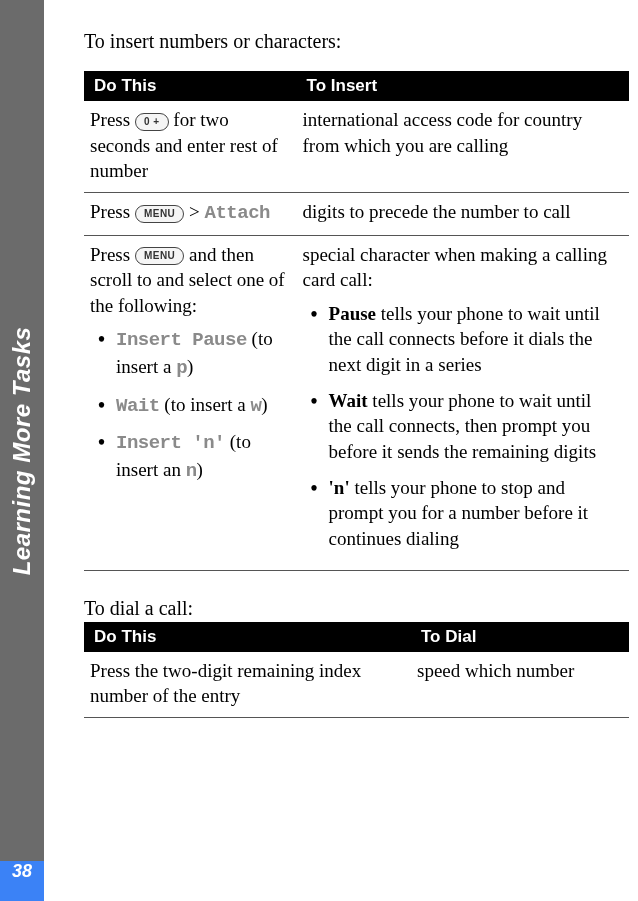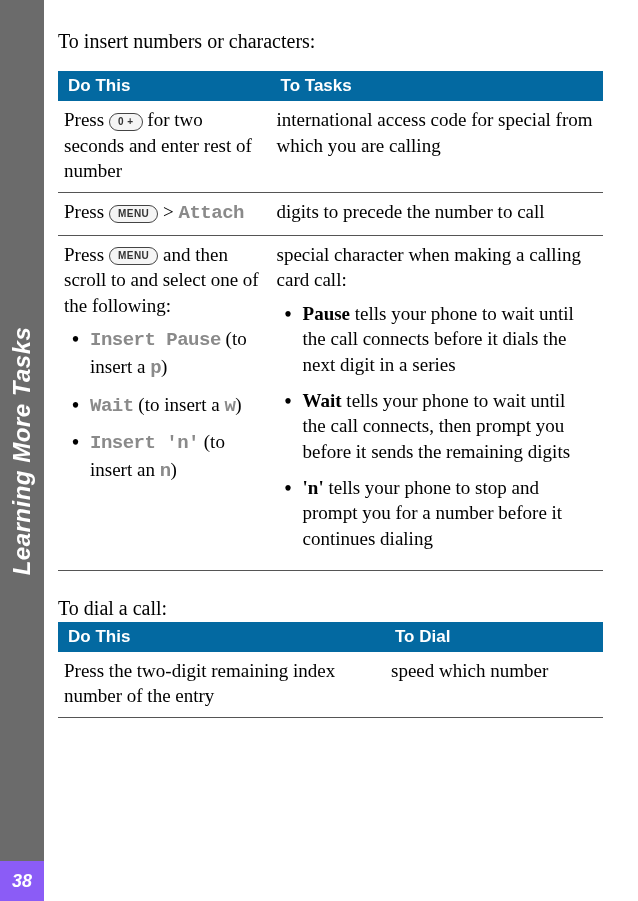--- a/index.html
+++ b/index.html
@@ -1,25 +1,25 @@
 <!DOCTYPE html>
 <html><head>
 <meta charset="utf-8">
 <style>
   * { box-sizing: border-box; margin: 0; padding: 0; }
   html, body { width: 638px; height: 901px; background: #fff; font-family: Georgia, 'Times New Roman', serif; color: #000; }
   .page { position: relative; width: 638px; height: 901px; background: #fff; }
   .sidebar { position: absolute; left: 0; top: 0; width: 44px; height: 901px; background: #6b6b6b; }
   .sidebar-text { position: absolute; left: 50%; top: 50%; transform: translate(-50%, -50%) rotate(-90deg); transform-origin: center; white-space: nowrap; color: #fff; font-family: Arial, Helvetica, sans-serif; font-weight: bold; font-style: italic; font-size: 24px; letter-spacing: 0.5px; }
-  .page-num-box { position: absolute; left: 0; bottom: 0; width: 44px; height: 40px; background: #8b5cf6; display: flex; align-items: center; justify-content: center; }
+  .page-num-box { position: absolute; left: 0; bottom: 0; width: 44px; height: 40px; background: #3b82f6; display: flex; justify-content: center; }
   .page-num { color: #fff; font-family: Arial, Helvetica, sans-serif; font-weight: bold; font-style: italic; font-size: 18px; }
-  .content { position: absolute; left: 58px; top: 30px; width: 545px; }
+  .content { position: absolute; left: 84px; top: 30px; width: 545px; }
   .intro { font-size: 20px; margin-bottom: 18px; }
   table { width: 100%; border-collapse: collapse; font-size: 19px; }
-  thead tr { background: #0369a1; }
+  thead tr { background: #000000; }
   thead th { color: #fff; font-family: Arial, Helvetica, sans-serif; font-weight: bold; font-size: 17px; text-align: left; padding: 5px 10px; }
   thead th:first-child { width: 39%; }
   tbody td { vertical-align: top; padding: 6px 10px 8px 6px; border-bottom: 1px solid #555; }
   .key-pill { display: inline-flex; align-items: center; justify-content: center; border: 1.5px solid #444; border-radius: 999px; padding: 0 8px; height: 18px; font-family: Arial, Helvetica, sans-serif; font-size: 10px; font-weight: bold; letter-spacing: 0.5px; color: #333; background: #f5f5f5; vertical-align: middle; line-height: 1; }
   ul.bullets { list-style: none; margin: 8px 0 4px 4px; }
   ul.bullets > li { position: relative; padding-left: 22px; margin-bottom: 10px; line-height: 1.35; }
   ul.bullets > li::before { content: "•"; position: absolute; left: 4px; top: 0; font-size: 20px; font-weight: bold; }
   .mono { font-family: "Courier New", monospace; color: #8a8a8a; font-weight: bold; letter-spacing: -0.5px; }
   .gt { color: #000; }
   .bold { font-weight: bold; }
@@ -38,29 +38,29 @@
     </div>
   </div>
 
   <div class="content">
     <p class="intro">To insert numbers or characters:</p>
 
     <table>
       <thead>
         <tr>
           <th>Do This</th>
-          <th>To Tasks</th>
+          <th>To Insert</th>
         </tr>
       </thead>
       <tbody>
         <tr>
           <td class="cell-left row-line">
             <span>Press </span><span class="key-pill">0 +</span><span> for two seconds and enter rest of number</span>
           </td>
-          <td class="row-line">international access code for special from which you are calling</td>
+          <td class="row-line">international access code for country from which you are calling</td>
         </tr>
 
         <tr>
           <td class="cell-left row-line">
             <span>Press </span><span class="key-pill">MENU</span><span class="gt"> &gt; </span><span class="mono">Attach</span>
           </td>
           <td class="row-line">digits to precede the number to call</td>
         </tr>
 
         <tr>

